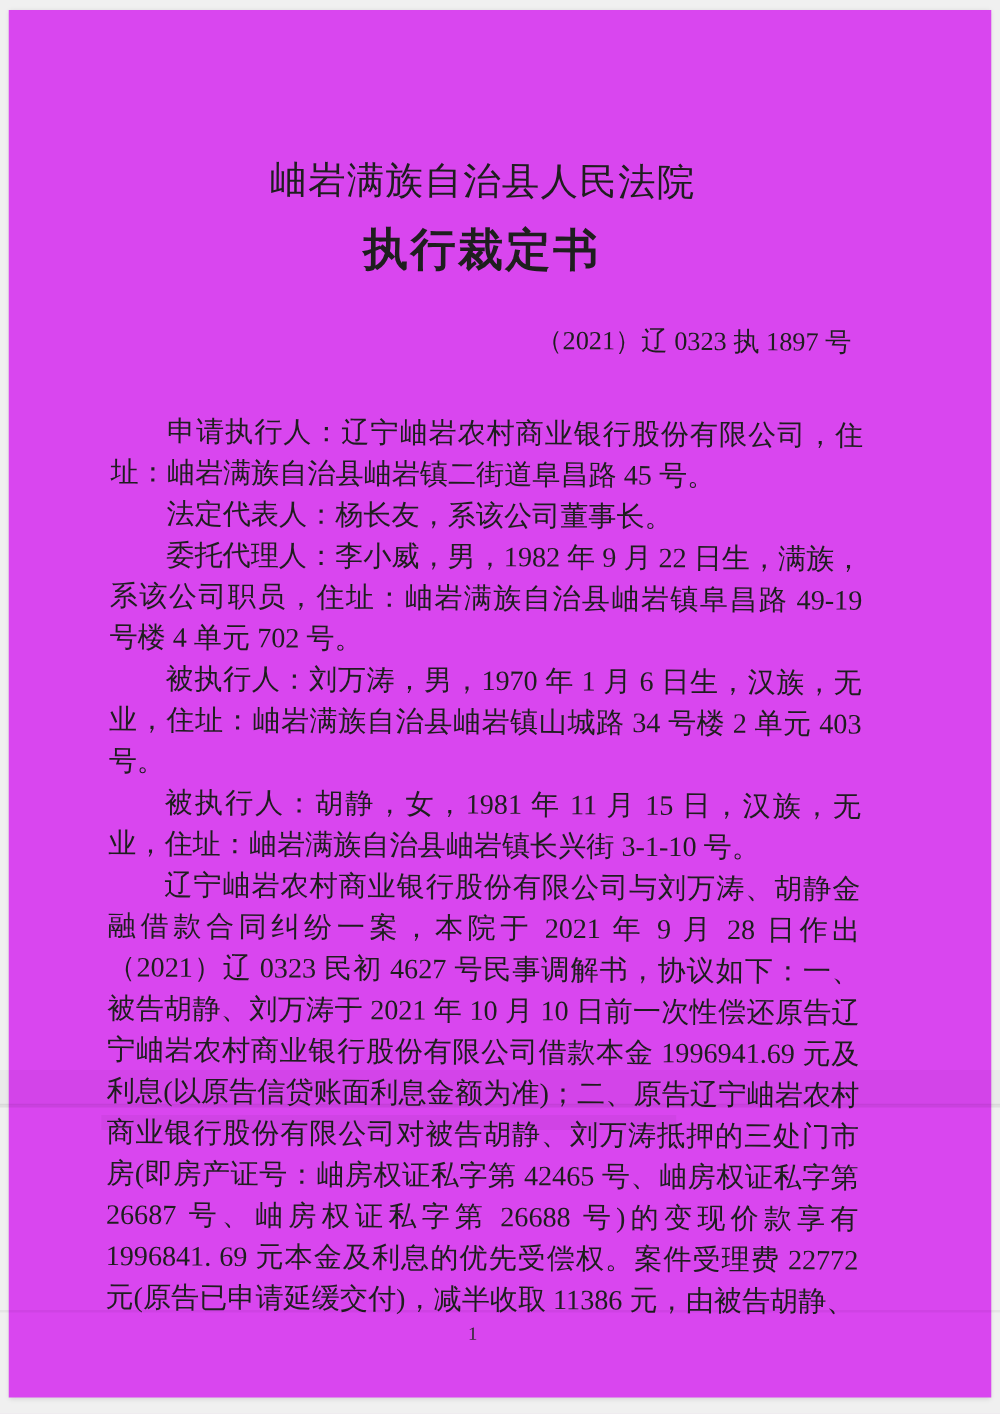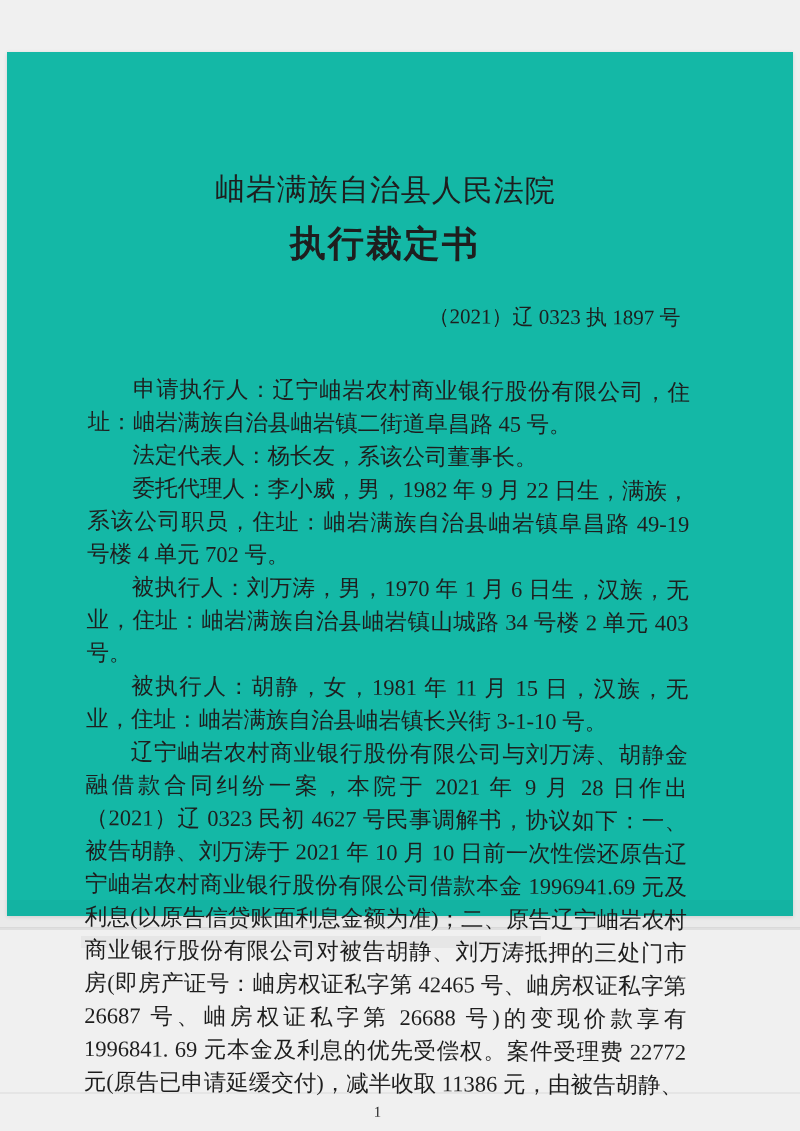--- a/index.html
+++ b/index.html
@@ -15,24 +15,23 @@
     position: relative;
     width: 800px;
     height: 1131px;
     background: #f0f0f0;
   }
   .page {
     position: absolute;
     left: 7px;
     top: 8px;
     width: 786px;
-    height: 864px;
-    background: #14b8a6;
+    height: 1110px;
+    background: #d946ef;
     box-shadow: 0 1px 4px rgba(0,0,0,0.12);
-    margin-top: 44px;
   }
   .content {
     position: absolute;
     left: 0; top: 0; right: 0; bottom: 0;
     transform: rotate(0.35deg);
     transform-origin: 50% 40%;
     color: #1e1e1e;
   }
   .court-name {
     margin: 120px 32px 0 0;

